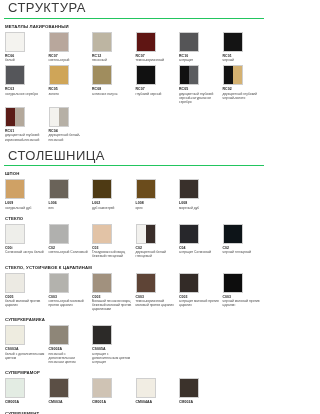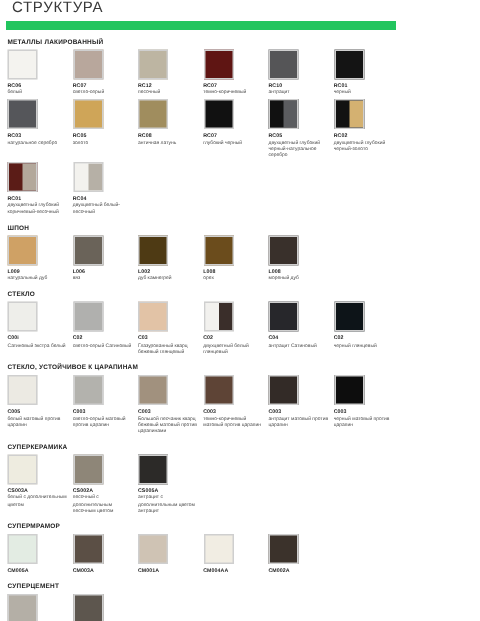--- a/index.html
+++ b/index.html
@@ -8,25 +8,25 @@
     background:#ffffff;
     font-family:"Liberation Sans","DejaVu Sans",sans-serif;
     color:#2b2b2b;
     overflow:hidden;
     position:relative;
   }
   .page{position:relative;width:268px;height:414px;overflow:hidden;}
 
   
   .section-title{
-    font-size:10px;
+    font-size:13px;
     letter-spacing:.45px;
     color:#3a3a3a;
     padding:0 0 2.5px 4px;
-    border-bottom:6px solid #22c55e;
+    border-bottom:1px solid #22c55e;
     margin:0 4px 5px 4px;
   }
   .section-block{margin-bottom:3px;}
 
   
   .group-label{
     font-size:4.3px;
     font-weight:bold;
     letter-spacing:.15px;
     color:#222;
@@ -198,20 +198,21 @@
             <div class="sw " style="background: rgb(243, 242, 238);">
               <span class="sw-half l" style="background: rgb(243, 242, 238);"></span>
               <span class="sw-half r" style="background: rgb(182, 176, 166);"></span>
             </div>
             <div class="code">RC04</div>
             <div class="desc">двухцветный белый-песочный</div>
           </div>
         </div>
       </div>
       <div class="section-block">
+        <div class="section-title">СТОЛЕШНИЦА</div>
         <div class="group-label">ШПОН</div>
         <div class="grid">
           <div class="cell">
             <div class="sw tex-wood" style="background: rgb(207, 161, 101);"></div>
             <div class="code">L009</div>
             <div class="desc">натуральный дуб</div>
           </div>
           <div class="cell">
             <div class="sw tex-wood" style="background: rgb(106, 99, 89);"></div>
             <div class="code">L006</div>

